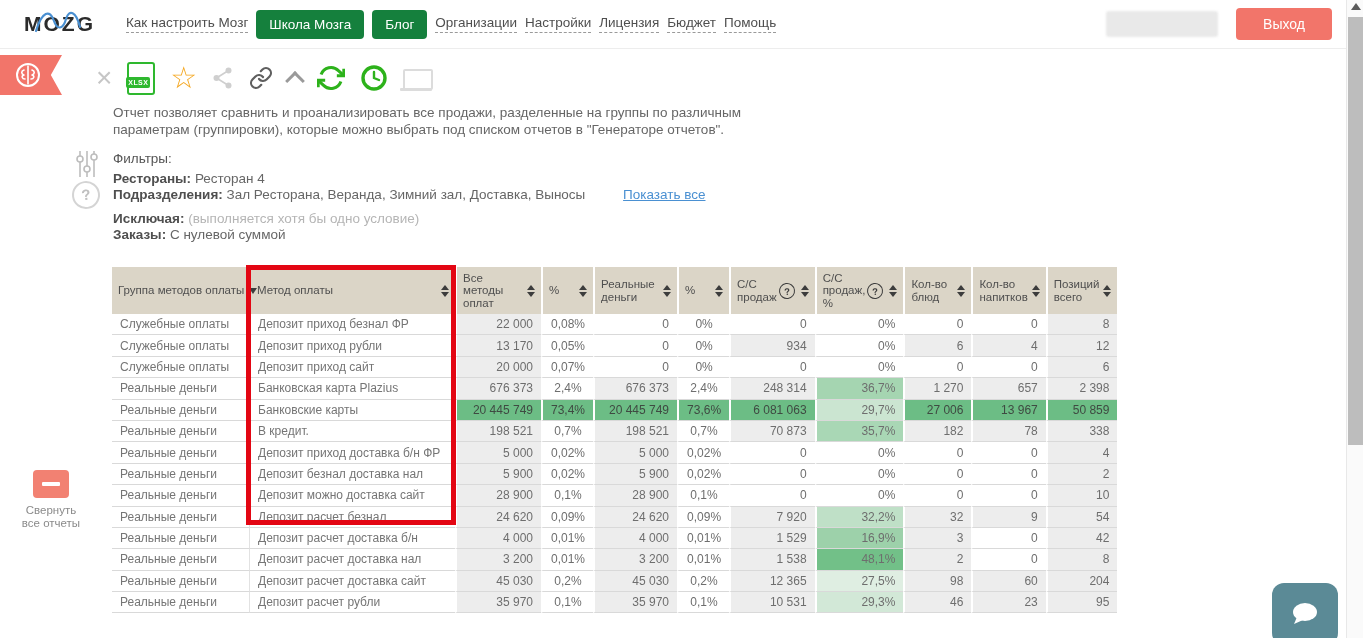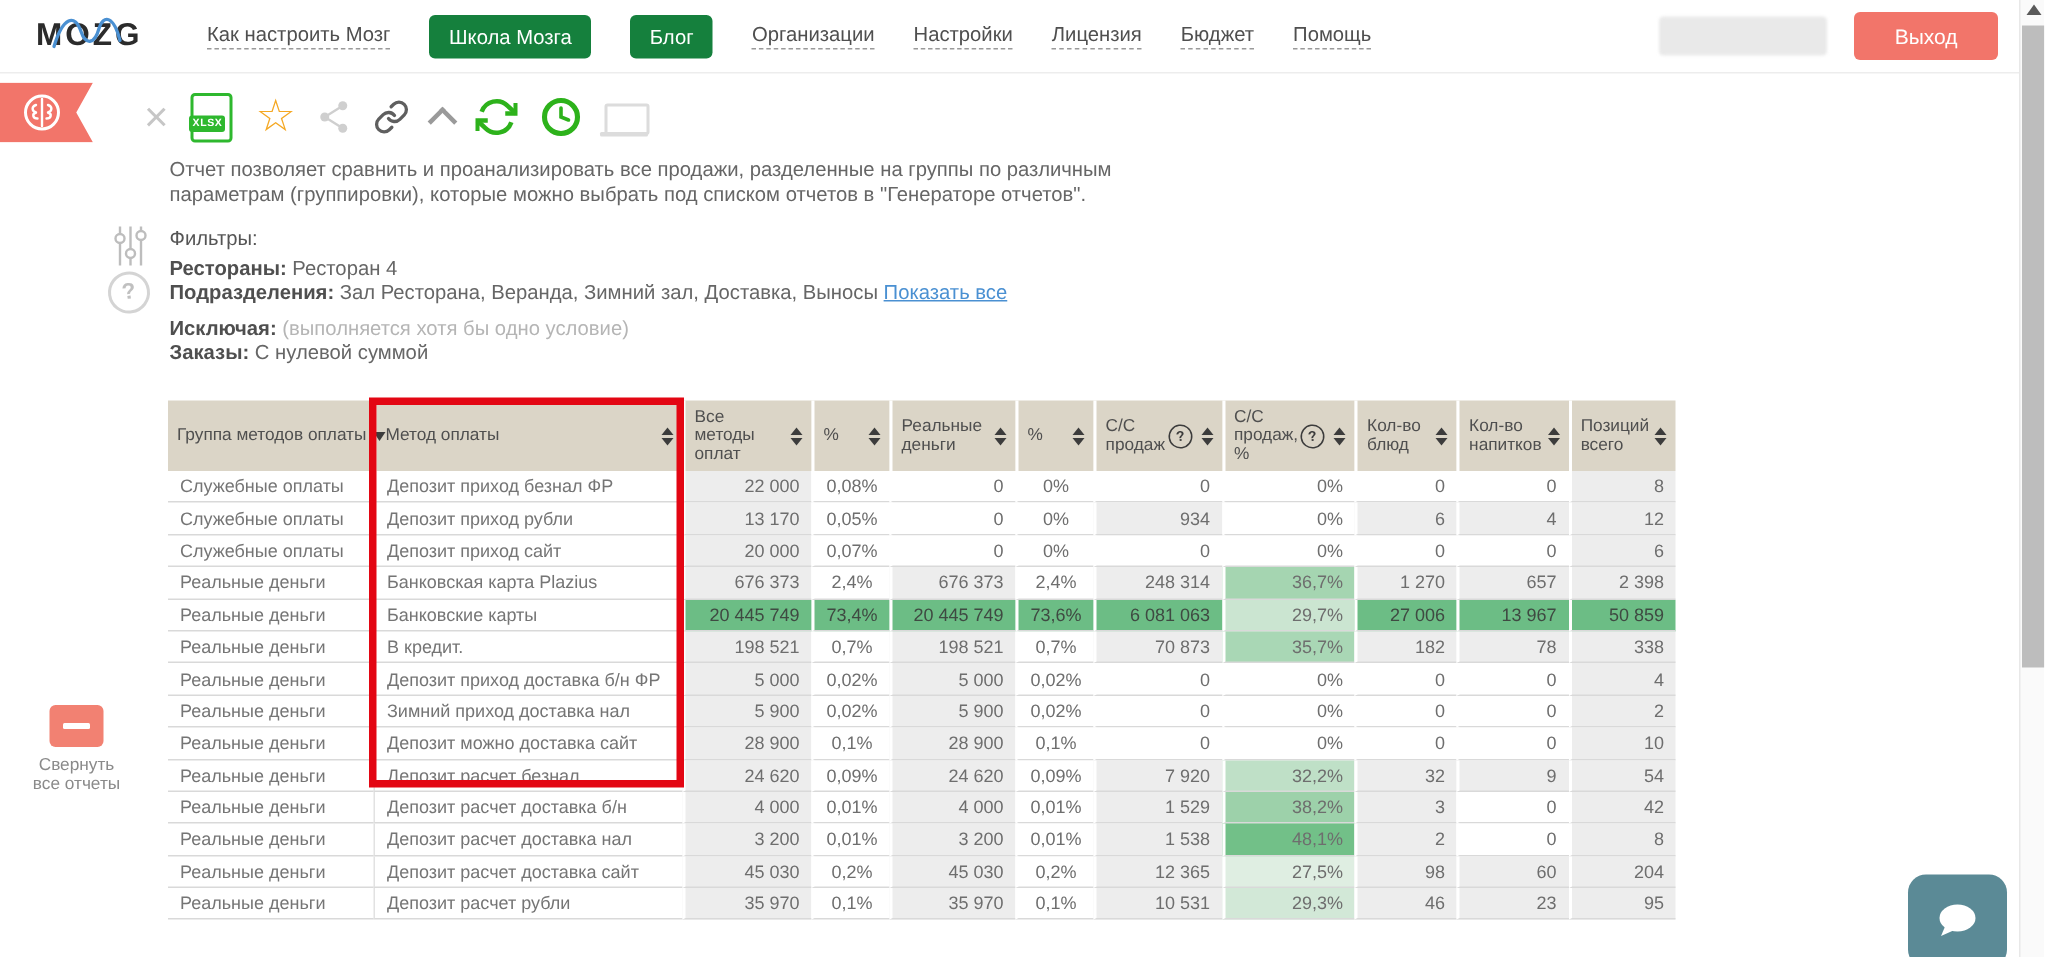--- a/index.html
+++ b/index.html
@@ -3,21 +3,21 @@
 <meta charset="utf-8">
 <style>
   html,body{margin:0;padding:0;background:#fff;font-family:"Liberation Sans",sans-serif;}
   .stage{position:relative;width:1363px;height:638px;overflow:hidden;background:#fff;}
 
   
   .topnav{position:absolute;top:0;left:0;width:1346px;height:48px;background:#fff;border-bottom:1px solid #ededed;display:flex;align-items:center;}
   .logo{position:relative;margin-left:24px;width:62px;height:34px;flex:0 0 auto;}
   .logo-text{font-size:21px;font-weight:bold;letter-spacing:2px;color:#2b2b2b;line-height:34px;}
   .logo-squiggle{position:absolute;left:4px;top:-4px;}
-  .nav-links{display:flex;align-items:center;gap:26px;margin-left:52px;flex:1;}
+  .nav-links{display:flex;align-items:center;gap:8px;margin-left:40px;flex:1;}
   .nav-link{font-size:13.5px;color:#4f4f4f;text-decoration:none;border-bottom:1px dashed #9a9a9a;padding-bottom:2px;cursor:pointer;white-space:nowrap;}
   .nav-btn{background:#15803d;color:#fff;border:none;border-radius:4px;font-size:13.5px;padding:7px 13px;cursor:pointer;font-family:inherit;white-space:nowrap;}
   .user-blur{width:112px;height:26px;background:#e9e9e9;border-radius:3px;margin-right:18px;filter:blur(1px);}
   .logout-btn{background:#f2756a;color:#fff;border:none;border-radius:4px;font-size:14px;padding:8px 27px;margin-right:14px;cursor:pointer;font-family:inherit;}
 
   
   .ribbon{position:absolute;left:0;top:55px;width:62px;height:40px;background:#f2756a;clip-path:polygon(0 0,100% 0,82% 50%,100% 100%,0 100%);display:flex;align-items:center;}
   .ribbon svg{margin-left:14px;}
   .toolbar{position:absolute;left:96px;top:57px;height:42px;display:flex;align-items:center;gap:15px;}
   .icon-close{font-size:28px;color:#c6c6c6;line-height:28px;cursor:pointer;}
@@ -31,21 +31,21 @@
 
   
   .desc{position:absolute;left:113px;top:105px;width:628px;font-size:13.5px;line-height:16.5px;color:#666;}
   .filters-icon{position:absolute;left:76px;top:149px;}
   .filters-heading{position:absolute;left:113px;top:151px;font-size:13.5px;color:#555;}
   .help-circle{position:absolute;left:72px;top:181px;width:24px;height:24px;border:2px solid #d4d4d4;border-radius:50%;color:#c0c0c0;font-size:15px;font-weight:bold;text-align:center;line-height:24px;transform:rotate(-8deg);}
   .filter-lines{position:absolute;left:113px;top:171px;font-size:13.5px;line-height:15.6px;color:#666;}
   .filter-lines b{color:#4f4f4f;}
   .filter-gap{height:9px;}
   .muted{color:#b5b5b5;}
-  .show-all{color:#4a90d2;text-decoration:underline;cursor:pointer;}
+  .show-all{color:#4a90d2;text-decoration:underline;cursor:pointer;margin-left:34px;}
 
   
   .report-table{position:absolute;left:112px;top:267px;border-collapse:separate;border-spacing:0;table-layout:fixed;}
   .report-table th{background:#dbd5c7;color:#4f4f4f;font-size:11.5px;font-weight:400;text-align:left;vertical-align:middle;padding:4px 6px;height:47px;border-left:2px solid #fff;box-sizing:border-box;}
   .report-table th:first-child{border-left:none;}
   .report-table th .th-inner{display:flex;align-items:center;width:100%;}
   .th-label{flex:1;line-height:12.5px;}
   .report-table td{font-size:12px;color:#6e6e6e;padding:0 8px;height:21.4px;border-bottom:1px solid #d9d9d9;border-left:2px solid #fff;white-space:nowrap;overflow:hidden;box-sizing:border-box;}
   .report-table td:first-child{border-left:none;}
   
@@ -370,21 +370,21 @@
           <td class="num s-f">5 000</td>
           <td class="pct s-w">0,02%</td>
           <td class="num s-w">0</td>
           <td class="num s-w">0%</td>
           <td class="num s-w">0</td>
           <td class="num s-w">0</td>
           <td class="num s-f">4</td>
         </tr>
         <tr>
           <td class="txt">Реальные деньги</td>
-          <td class="txt">Зимний приход доставка нал</td>
+          <td class="txt">Депозит безнал доставка нал</td>
           <td class="num s-f">5 900</td>
           <td class="pct s-w">0,02%</td>
           <td class="num s-f">5 900</td>
           <td class="pct s-w">0,02%</td>
           <td class="num s-w">0</td>
           <td class="num s-w">0%</td>
           <td class="num s-w">0</td>
           <td class="num s-w">0</td>
           <td class="num s-f">2</td>
         </tr>
@@ -415,21 +415,21 @@
           <td class="num s-f">54</td>
         </tr>
         <tr>
           <td class="txt">Реальные деньги</td>
           <td class="txt">Депозит расчет доставка б/н</td>
           <td class="num s-f">4 000</td>
           <td class="pct s-w">0,01%</td>
           <td class="num s-f">4 000</td>
           <td class="pct s-w">0,01%</td>
           <td class="num s-f">1 529</td>
-          <td class="num s-h7">38,2%</td>
+          <td class="num s-h7">16,9%</td>
           <td class="num s-f">3</td>
           <td class="num s-w">0</td>
           <td class="num s-f">42</td>
         </tr>
         <tr>
           <td class="txt">Реальные деньги</td>
           <td class="txt">Депозит расчет доставка нал</td>
           <td class="num s-f">3 200</td>
           <td class="pct s-w">0,01%</td>
           <td class="num s-f">3 200</td>

